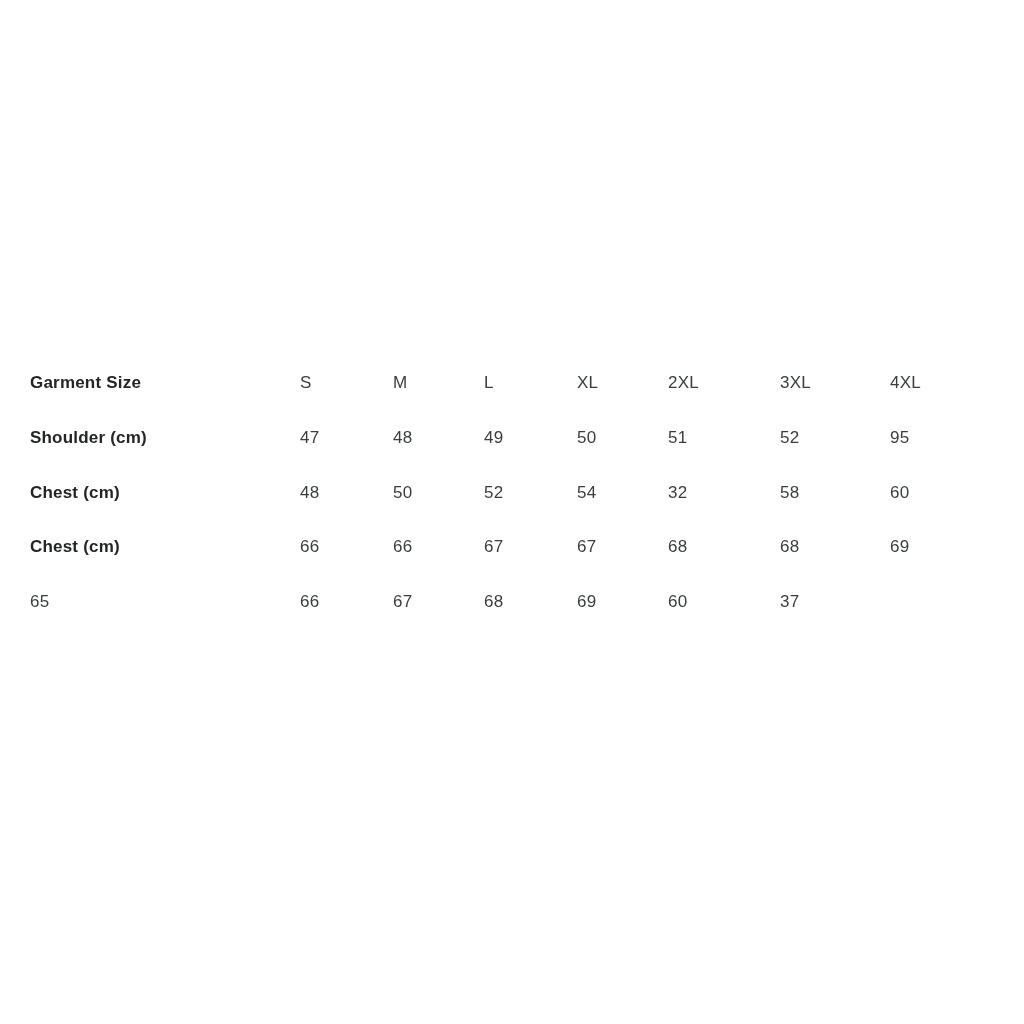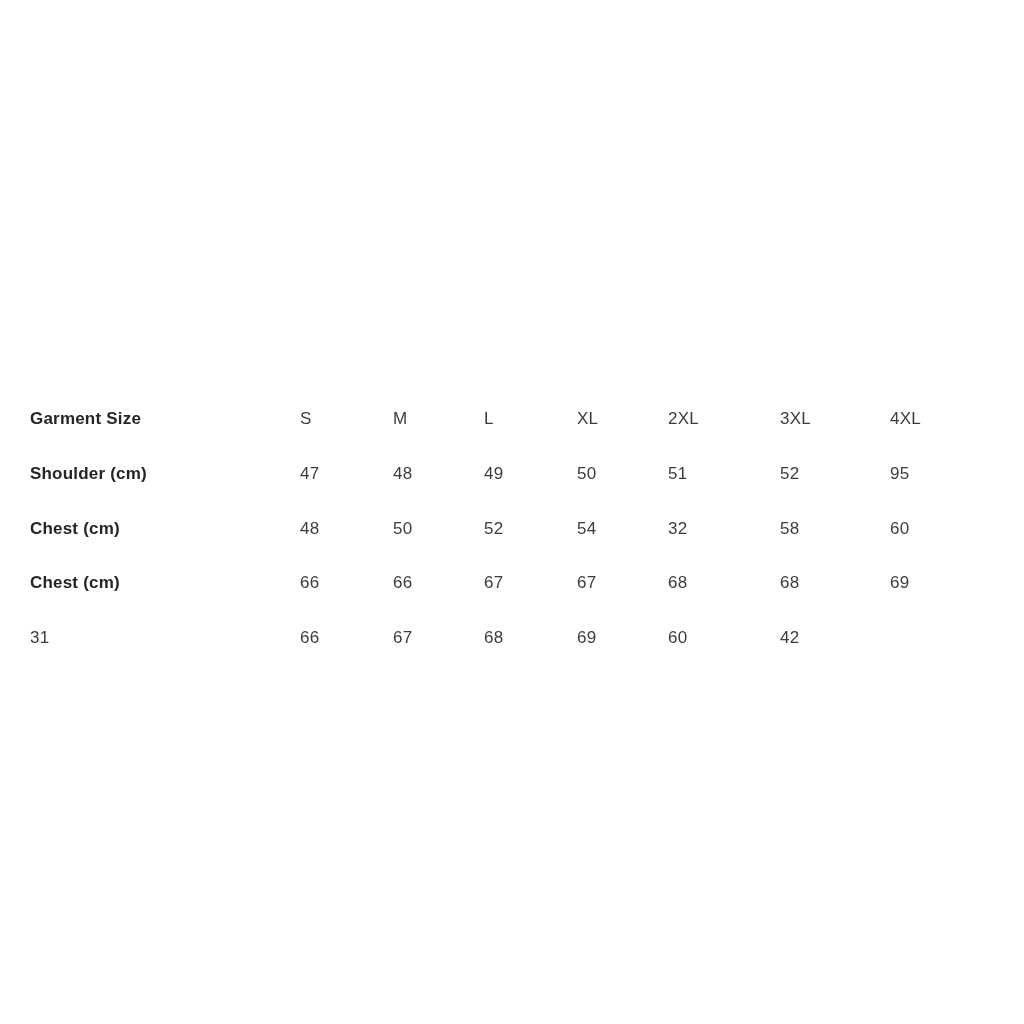--- a/index.html
+++ b/index.html
@@ -9,21 +9,21 @@
   body {
     width: 1024px;
     height: 1024px;
     background: #ffffff;
     font-family: "Liberation Sans", "DejaVu Sans", sans-serif;
     position: relative;
     overflow: hidden;
   }
   .size-chart {
     position: absolute;
-    top: 410px;
+    top: 374px;
     left: 30px;
     display: grid;
     grid-template-columns: 270px 93px 91px 93px 91px 112px 110px 120px;
     grid-auto-rows: 54.8px;
     align-items: start;
   }
   .size-chart .cell {
     font-size: 17px;
     line-height: 18px;
     letter-spacing: 0.2px;
@@ -69,21 +69,21 @@
 
   <div class="cell row-label">Chest (cm)</div>
   <div class="cell">66</div>
   <div class="cell">66</div>
   <div class="cell">67</div>
   <div class="cell">67</div>
   <div class="cell">68</div>
   <div class="cell">68</div>
   <div class="cell">69</div>
 
-  <div class="cell">31</div>
+  <div class="cell">65</div>
   <div class="cell">66</div>
   <div class="cell">67</div>
   <div class="cell">68</div>
   <div class="cell">69</div>
   <div class="cell">60</div>
-  <div class="cell">42</div>
+  <div class="cell">37</div>
 
 </div>
 
 </body></html>

